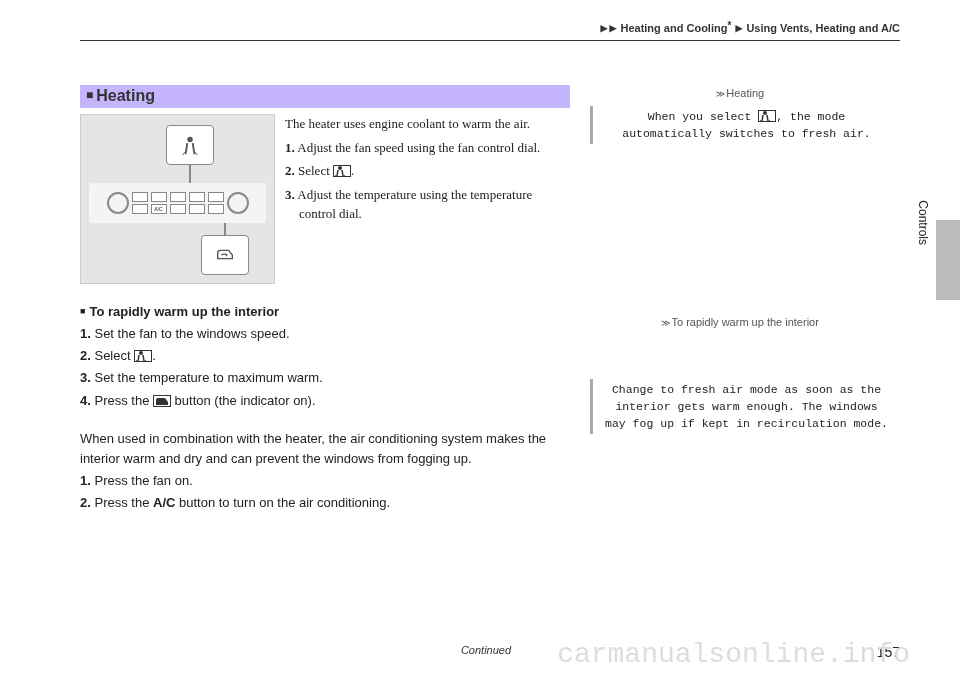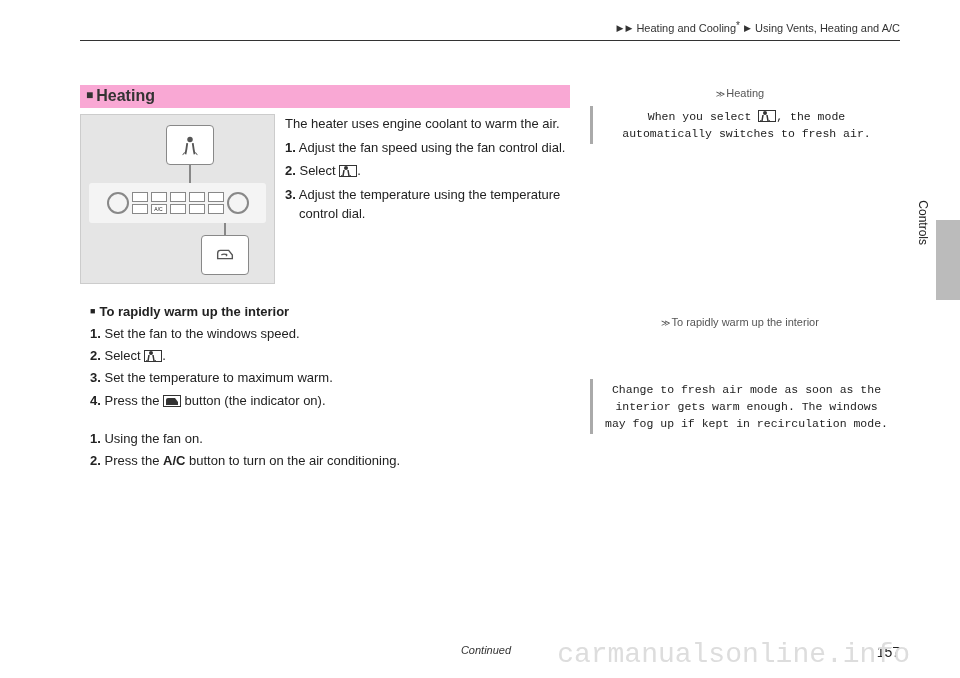--- a/index.html
+++ b/index.html
@@ -24,33 +24,33 @@
     position: absolute;
     top: 40px;
     left: 80px;
     right: 60px;
   }
   .breadcrumb {
     position: absolute;
     top: 20px;
     right: 60px;
     font-size: 11px;
-    font-weight: normal;
+    font-weight: bold;
     color: #333;
   }
   .breadcrumb .tri { font-size: 9px; vertical-align: 1px; margin: 0 1px;}
   .breadcrumb .asterisk { font-size:10px; vertical-align: 3px;}
   .content {
     position: absolute;
     top: 85px;
     left: 80px;
     width: 490px;
   }
   .section-bar {
-    background: #f9a8d4;
+    background: #c4b5fd;
     padding: 2px 6px 3px 6px;
     font-weight: bold;
     font-size: 16px;
     color: #333;
   }
   .section-bar .sq { font-size: 12px; vertical-align: 2px; margin-right: 3px;}
   .diagram-row {
     display: flex;
     align-items: flex-start;
     margin-top: 6px;
@@ -86,27 +86,26 @@
     position: absolute;
     top: 120px; left: 120px;
     width: 48px; height: 40px;
     background: #fff; border:1px solid #888; border-radius:4px;
     display:flex; align-items:center; justify-content:center;
   }
   .diagram .line1 { position:absolute; left:108px; top:50px; width:2px; height:18px; background:#888;}
   .diagram .line2 { position:absolute; left:143px; top:108px; width:2px; height:12px; background:#888;}
   .diagram svg { width:22px; height:22px;}
   .intro-text { flex:1; line-height:1.5; font-size:13px;}
-  .intro-text p { margin-bottom:4px;}
+  .intro-text p { margin-bottom:4px;font-family:Liberation Serif, serif;}
   .intro-text .num { font-weight:bold;}
   .intro-text .hang { padding-left: 14px; text-indent:-14px;}
   .sub-section {
     margin-top: 18px;
     line-height: 1.55;
-    margin-left: 10px;
   }
   .sub-heading { font-weight:bold; font-size:13px;}
   .sub-heading .sq { font-size:9px; vertical-align:2px; margin-right:4px;}
   .sub-section p { margin-bottom: 2px;}
   .inline-icon {
     display:inline-block;
     width:18px; height:12px;
     border:1px solid #333;
     vertical-align:-2px;
     padding:0;
@@ -262,21 +261,22 @@
               <path d="M4 5 L3 11 M8 5 L9 11" stroke="#333" stroke-width="1.5"></path>
               <path d="M2 10 L1 12 M10 10 L11 12" stroke="#333"></path>
             </svg></span><span>.</span></p>
       <p><b>3.</b> <span>Set the temperature to maximum warm.</span></p>
       <p><b>4.</b> <span>Press the </span><span class="inline-icon"><svg viewBox="0 0 16 12">
               <path d="M2 10 L2 5 Q2 3 4 3 L11 3 L14 7 L14 10 Z" fill="#333"></path>
             </svg></span><span> button (the indicator on).</span></p>
     </div>
 
     <div class="sub-section">
-      <p><b>1.</b> <span>Using the fan on.</span></p>
+      <p>When used in combination with the heater, the air conditioning system makes the interior warm and dry and can prevent the windows from fogging up.</p>
+      <p><b>1.</b> <span>Press the fan on.</span></p>
       <p><b>2.</b> <span>Press the </span><b>A/C</b><span> button to turn on the air conditioning.</span></p>
     </div>
 
   </div>
 
   <div class="sidebar">
     <div class="side-head"><span class="dtri">≫</span><span>Heating</span></div>
     <div class="side-body">
       <span>When you select </span><span class="inline-icon"><svg viewBox="0 0 16 12">
             <circle cx="6" cy="3" r="2" fill="#333"></circle>

